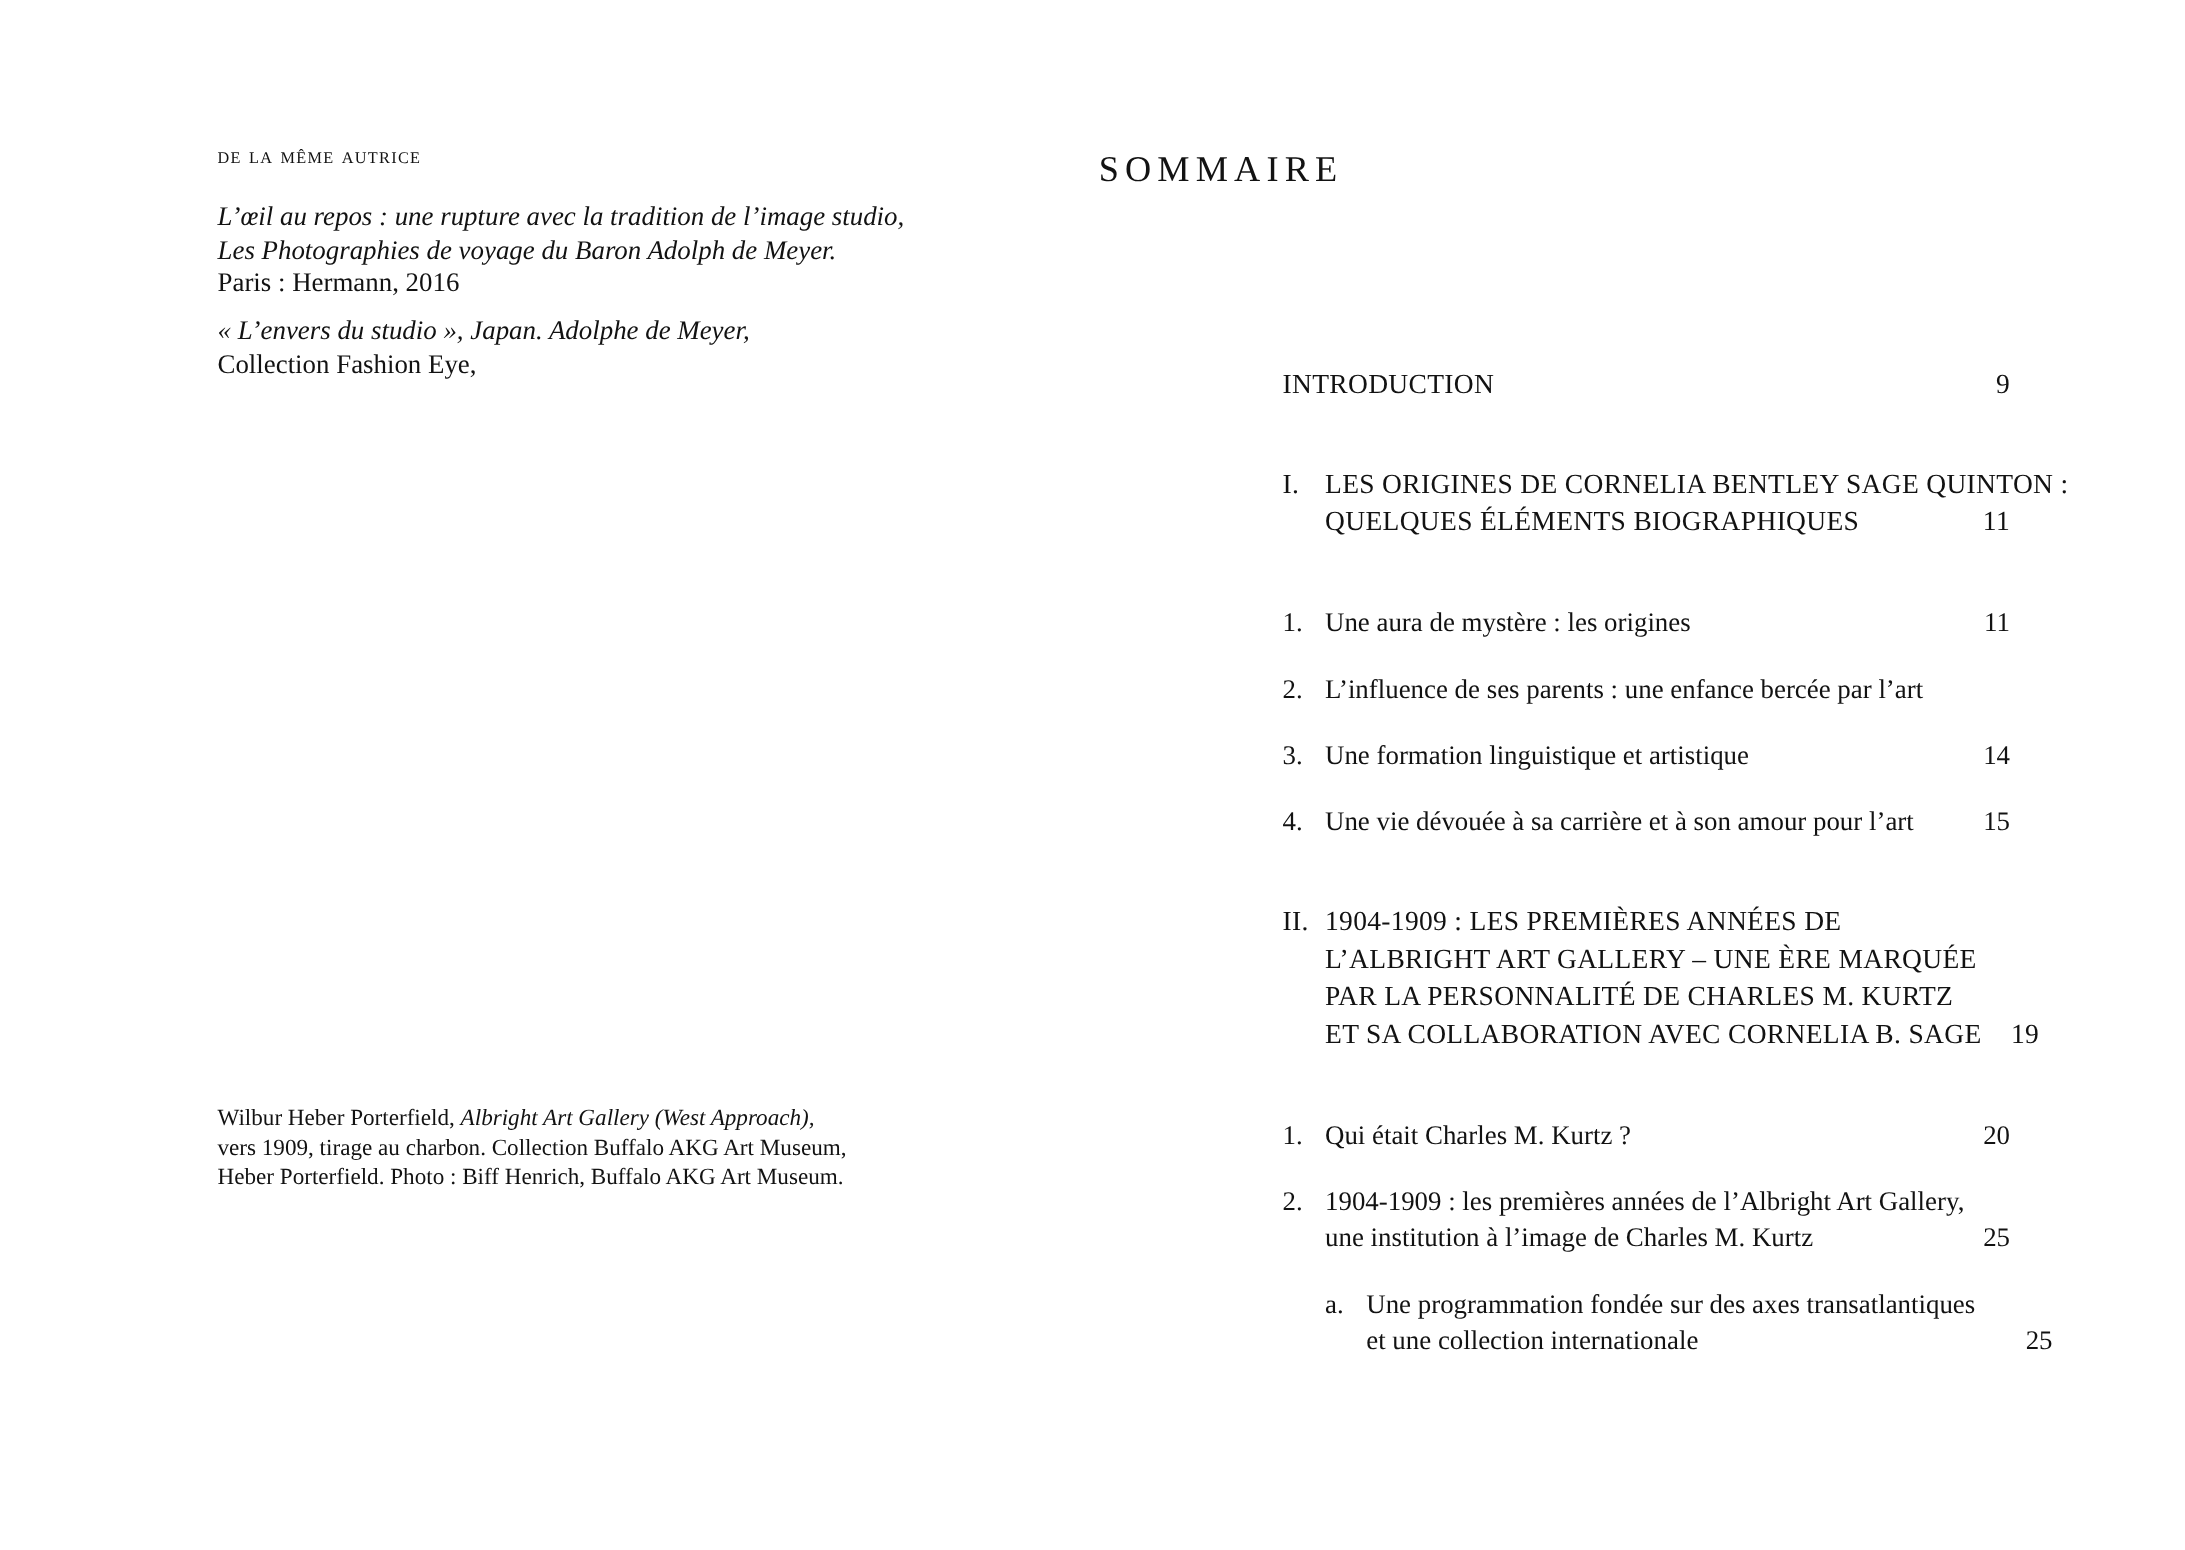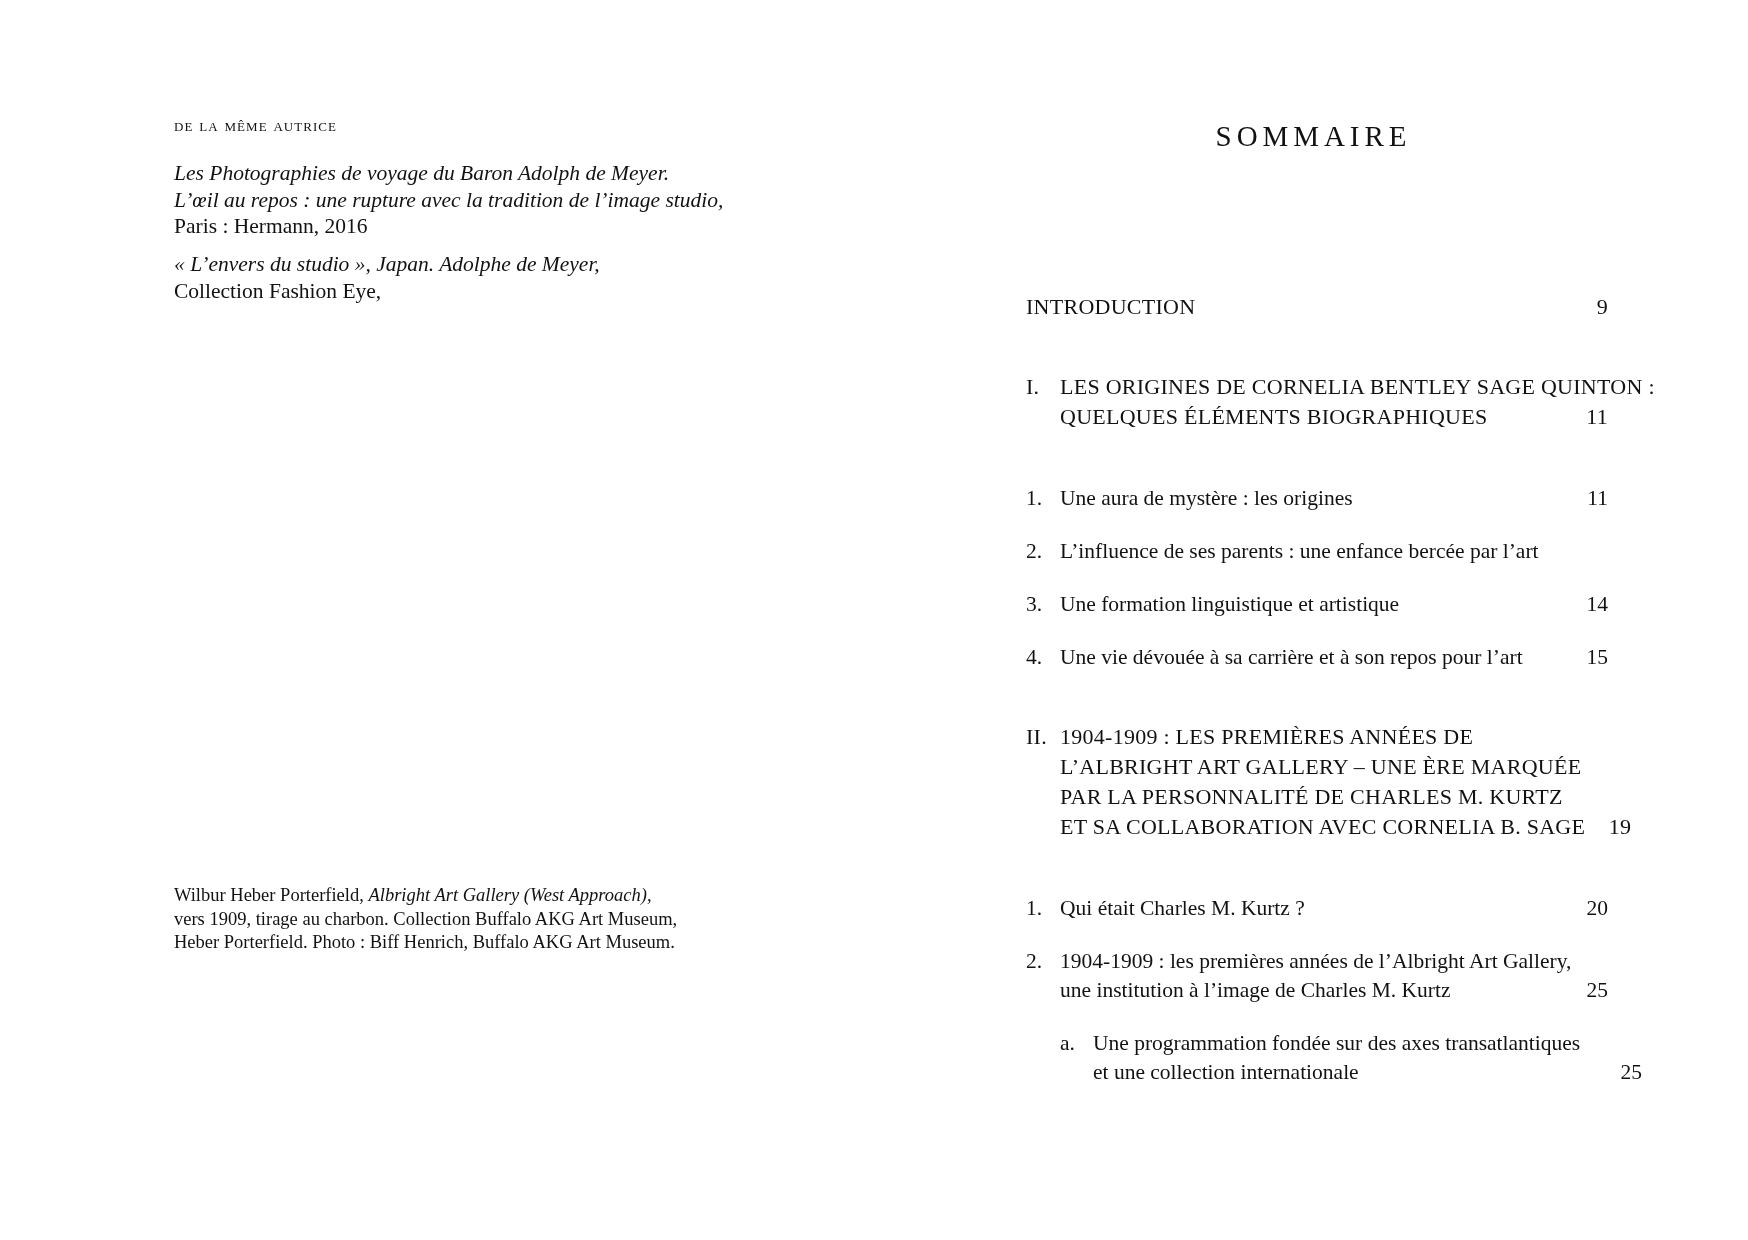--- a/index.html
+++ b/index.html
@@ -80,21 +80,21 @@
     top: 0;
     width: 874px;
     height: 1240px;
   }
 
   .sommaire-title {
     position: absolute;
     left: 0;
     right: 0;
     top: 120px;
-    text-align: center;
+    text-align: left;
     font-size: 29px;
     letter-spacing: 0.17em;
     text-indent: 0.17em;
     font-weight: 400;
   }
 
   .toc {
     position: absolute;
     left: 152px;
     top: 292px;
@@ -177,22 +177,22 @@
 </head>
 <body>
 
 <div class="spread">
 
   <div class="page-left">
 
     <div class="also-by-heading">De la même autrice</div>
 
     <div class="works-block works-block-1">
+      <div class="work-line work-title">L’œil au repos : une rupture avec la tradition de l’image studio,</div>
       <div class="work-line work-title">Les Photographies de voyage du Baron Adolph de Meyer.</div>
-      <div class="work-line work-title">L’œil au repos : une rupture avec la tradition de l’image studio,</div>
       <div class="work-line">Paris : Hermann, 2016</div>
     </div>
 
     <div class="works-block works-block-2">
       <div class="work-line work-title">« L’envers du studio », Japan. Adolphe de Meyer,</div>
       <div class="work-line">Collection Fashion Eye,</div>
     </div>
 
     <div class="figure-caption">
       <div class="cap-line"><span>Wilbur Heber Porterfield, </span><span class="cap-italic">Albright Art Gallery (West Approach),</span></div>
@@ -243,21 +243,21 @@
         <div class="toc-entry lvl-section gap-section">
           <div class="toc-row">
             <span class="toc-marker">3.</span>
             <span class="toc-text">Une formation linguistique et artistique</span>
             <span class="toc-page">14</span>
           </div>
         </div>
         <div class="toc-entry lvl-section gap-section">
           <div class="toc-row">
             <span class="toc-marker">4.</span>
-            <span class="toc-text">Une vie dévouée à sa carrière et à son repos pour l’art</span>
+            <span class="toc-text">Une vie dévouée à sa carrière et à son amour pour l’art</span>
             <span class="toc-page">15</span>
           </div>
         </div>
         <div class="toc-entry lvl-part gap-group">
           <div class="toc-row">
             <span class="toc-marker">II.</span>
             <span class="toc-text">1904-1909 : LES PREMIÈRES ANNÉES DE</span>
             <span class="toc-page"></span>
           </div>
           <div class="toc-row toc-cont">

